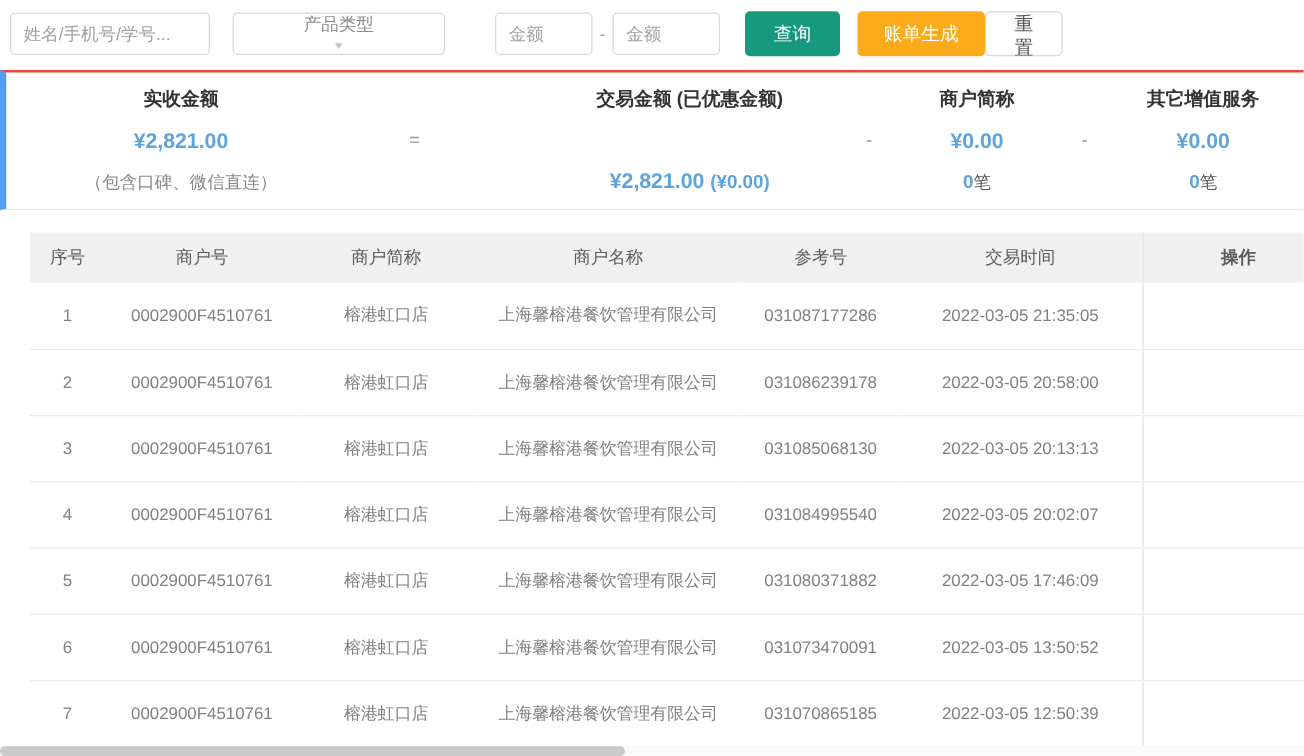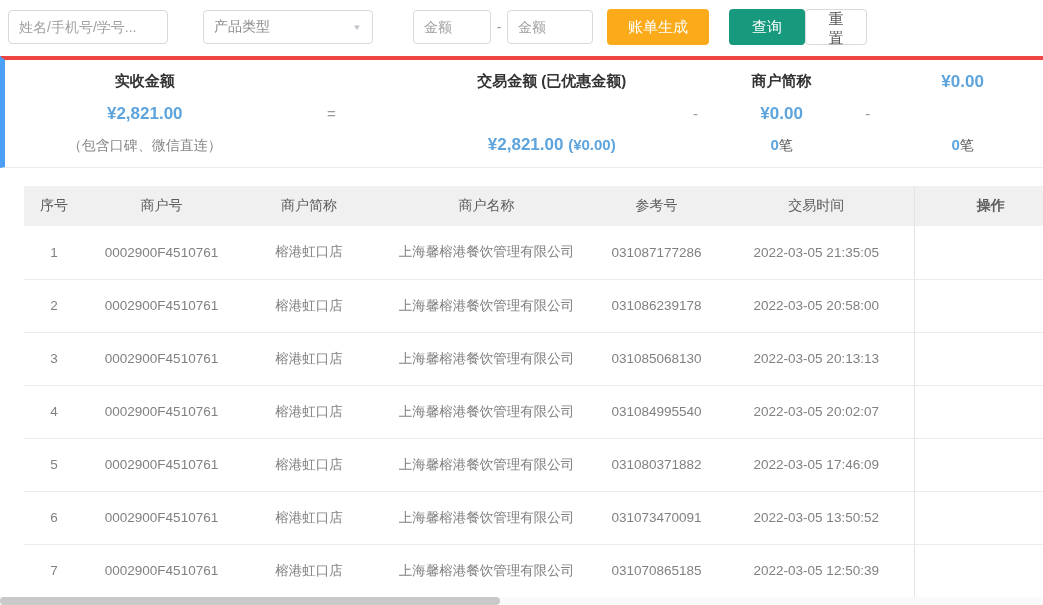--- a/index.html
+++ b/index.html
@@ -18,41 +18,41 @@
   
   .filter-bar{display:flex;align-items:center;padding-top:6px;padding-left:8px;height:48px;}
   .filter-bar input{
     height:34px;border:1px solid #d9d9d9;border-radius:4px;padding:0 10px;
     font-size:14px;color:#0f766e;outline:none;background:#fff;
     font-family:"Liberation Sans","DejaVu Sans",sans-serif;
   }
   .filter-bar input::placeholder{color:#a0a0a0;}
   .keyword{width:160px;}
   .select{
-    margin-left:35px;width:170px;height:34px;border:1px solid #d9d9d9;border-radius:4px;
-    display:flex;align-items:center;justify-content:space-between;padding:0 10px;
-    font-size:14px;color:#8c8c8c;cursor:pointer;background:#fff;
+    margin-left:18px;width:170px;height:34px;border:1px solid #d9d9d9;border-radius:4px;
+    display:flex;align-items:center;justify-content:space-between;padding:0 26px;
+    font-size:14px;color:#8c8c8c;cursor:pointer;background:#fff;flex-direction:column;
   }
   .select .arrow{color:#c0c4cc;font-size:10px;transform:scaleY(.8);}
   .amt1{margin-left:40px;width:78px;}
   .dash{width:16px;text-align:center;color:#999;font-size:14px;}
   .amt2{width:86px;}
   .btn{
     height:36px;border:none;border-radius:4px;font-size:15px;cursor:pointer;
     font-family:"Liberation Sans","DejaVu Sans",sans-serif;padding:0 16px;
   }
   .btn-query{margin-left:20px;width:76px;background:var(--query-green);color:#fff;}
   .btn-bill{margin-left:14px;width:102px;background:var(--bill-orange);color:#fff;}
   .btn-reset{margin-left:0;width:62px;background:#fff;color:#555;border:1px solid #d9d9d9;}
 
   
   .summary{
     margin-top:8px;height:112px;display:flex;background:#fff;
     border-left:5px solid var(--accent-blue);
-    border-bottom:1px solid #ececec;border-top:4px solid #ef4444;padding-left:44px;
+    border-bottom:1px solid #ececec;border-top:2px solid #ef4444;padding-left:44px;
   }
   .sum-col{display:flex;flex-direction:column;justify-content:space-between;
     text-align:center;padding:12px 0 12px;}
   .sum-col-1{width:200px;}
   .sum-col-2{width:270px;}
   .sum-col-3{width:150px;}
   .sum-col-4{width:168px;}
   .sum-op{display:flex;align-items:center;justify-content:center;color:#999;font-size:15px;}
   .op-eq{width:190px;}
   .op-m1{width:30px;}
@@ -85,22 +85,22 @@
 
 <div class="filter-bar">
   <input class="keyword" placeholder="姓名/手机号/学号..." style="">
   <div class="select">
     <span>产品类型</span>
     <span class="arrow">▼</span>
   </div>
   <input class="amt1" placeholder="金额" style="">
   <span class="dash">-</span>
   <input class="amt2" placeholder="金额" style="">
+  <button class="btn btn-query">查询</button>
   <button class="btn btn-bill">账单生成</button>
-  <button class="btn btn-query">查询</button>
   <button class="btn btn-reset">重置</button>
 </div>
 
 <div class="summary">
   <div class="sum-col sum-col-1">
     <div class="sum-label">实收金额</div>
     <div class="sum-value">¥2,821.00</div>
     <div class="sum-extra">（包含口碑、微信直连）</div>
   </div>
   <div class="sum-op op-eq">=</div>
@@ -114,20 +114,21 @@
   <div class="sum-op op-m1">-</div>
   <div class="sum-col sum-col-3">
     <div class="sum-label">商户简称</div>
     <div class="sum-value">¥0.00</div>
     <div class="sum-extra">
       <span class="num">0</span><span class="unit">笔</span>
     </div>
   </div>
   <div class="sum-op op-m2">-</div>
   <div class="sum-col sum-col-4">
+    <div class="sum-label">其它增值服务</div>
     <div class="sum-value">¥0.00</div>
     <div class="sum-extra">
       <span class="num">0</span><span class="unit">笔</span>
     </div>
   </div>
 </div>
 
 <table>
   <colgroup>
     <col style="width:60px">

